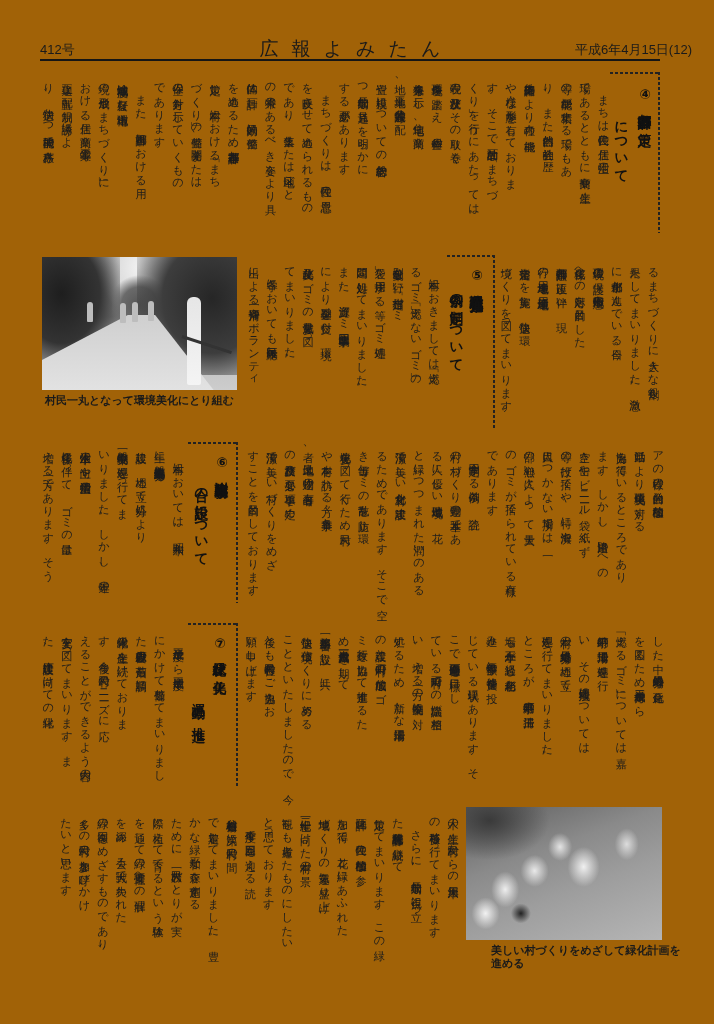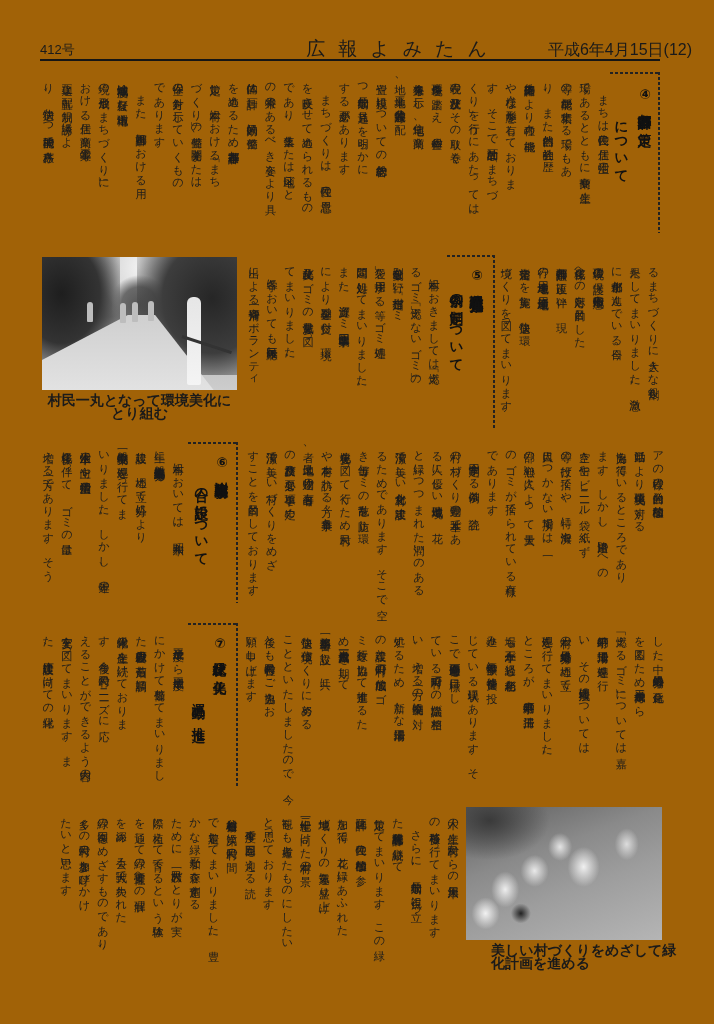--- a/index.html
+++ b/index.html
@@ -12,27 +12,27 @@
     color: #1a1a1a;
     padding-left: 32px;
   }
   
   .issue {
     position: absolute; left: 40px; top: 43px;
     font-family: "Liberation Sans", sans-serif; font-size: 13px; line-height: 14px;
   }
   .title {
     position: absolute; left: 200px; width: 300px; top: 38px;
-    text-align: right;
+    text-align: center;
     font-family: "DejaVu Serif", serif; font-size: 19px; line-height: 21px;
     letter-spacing: 13px; text-indent: 13px;
   }
   .date {
     position: absolute; right: 54px; top: 43px;
-    font-family: "Liberation Sans", sans-serif; font-size: 16px; line-height: 14px; text-align: right;
+    font-family: "Liberation Sans", sans-serif; font-size: 13px; line-height: 14px; text-align: right;
   }
   .rule {
     position: absolute; left: 40px; top: 59px; width: 620px; height: 2px;
     background: #151515;
   }
   
   .col {
     position: absolute;
     writing-mode: vertical-rl;
     white-space: pre;
@@ -111,21 +111,21 @@
       radial-gradient(ellipse 12px 16px at 82% 28%, #dcdcdc 0%, rgba(220,220,220,0) 100%),
       radial-gradient(ellipse 14px 16px at 10% 80%, #f2f2f2 0%, rgba(242,242,242,0) 100%),
       radial-gradient(ellipse 10px 10px at 28% 80%, #222 0%, rgba(34,34,34,0) 100%),
       radial-gradient(ellipse 60px 40px at 12% 10%, #3a3a3a 0%, rgba(58,58,58,0) 100%),
       linear-gradient(160deg, #5f5f5f 0%, #8a8a8a 35%, #9d9d9d 60%, #b5b5b5 100%);
   }
   .caption {
     position: absolute;
     font-family: "DejaVu Sans", sans-serif;
     font-weight: bold;
-    font-size: 14px;
+    font-size: 11px;
     line-height: 13px;
     color: #1a1a1a;
   }
   .caption1 { left: 42px; top: 394px; width: 195px; text-align: center; }
   .caption2 { left: 491px; top: 944px; width: 194px; text-align: left; }
   .watermark {
     position: absolute; left: 447px; top: 972px;
     font-family: "DejaVu Sans", sans-serif; font-weight: bold;
     font-size: 32px; line-height: 36px; letter-spacing: 3px;
     color: #cbd7e4;

